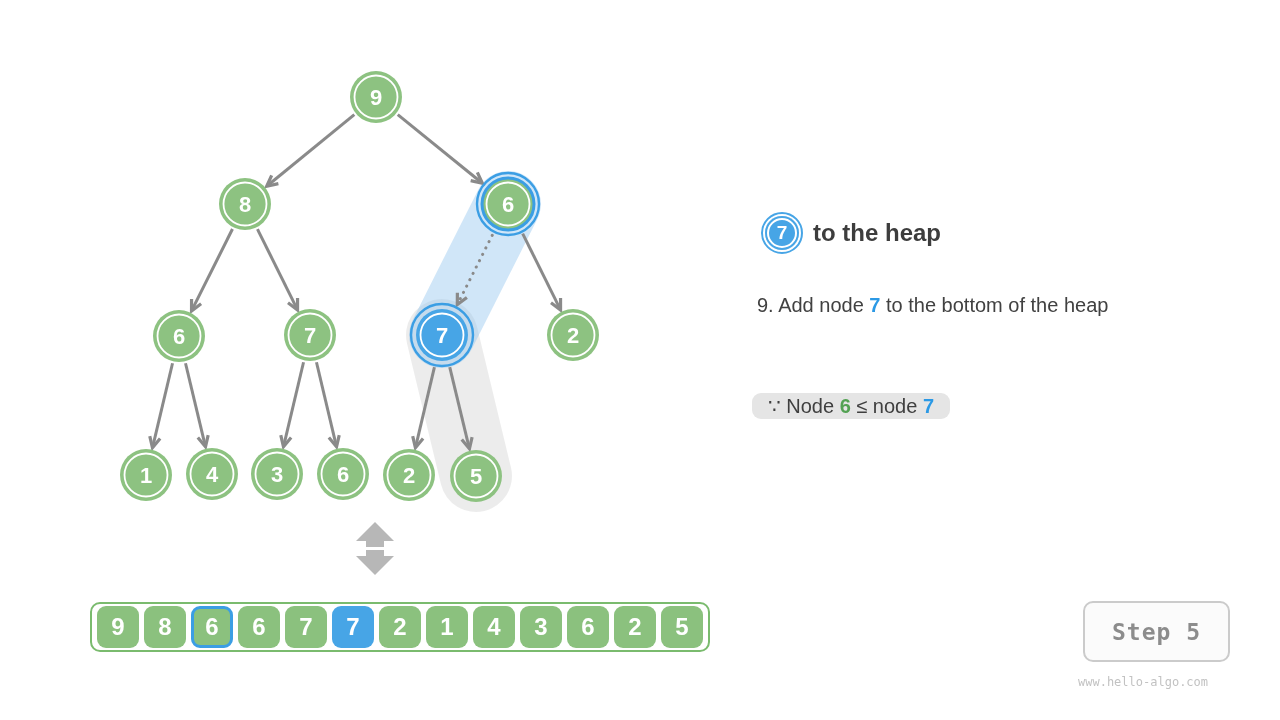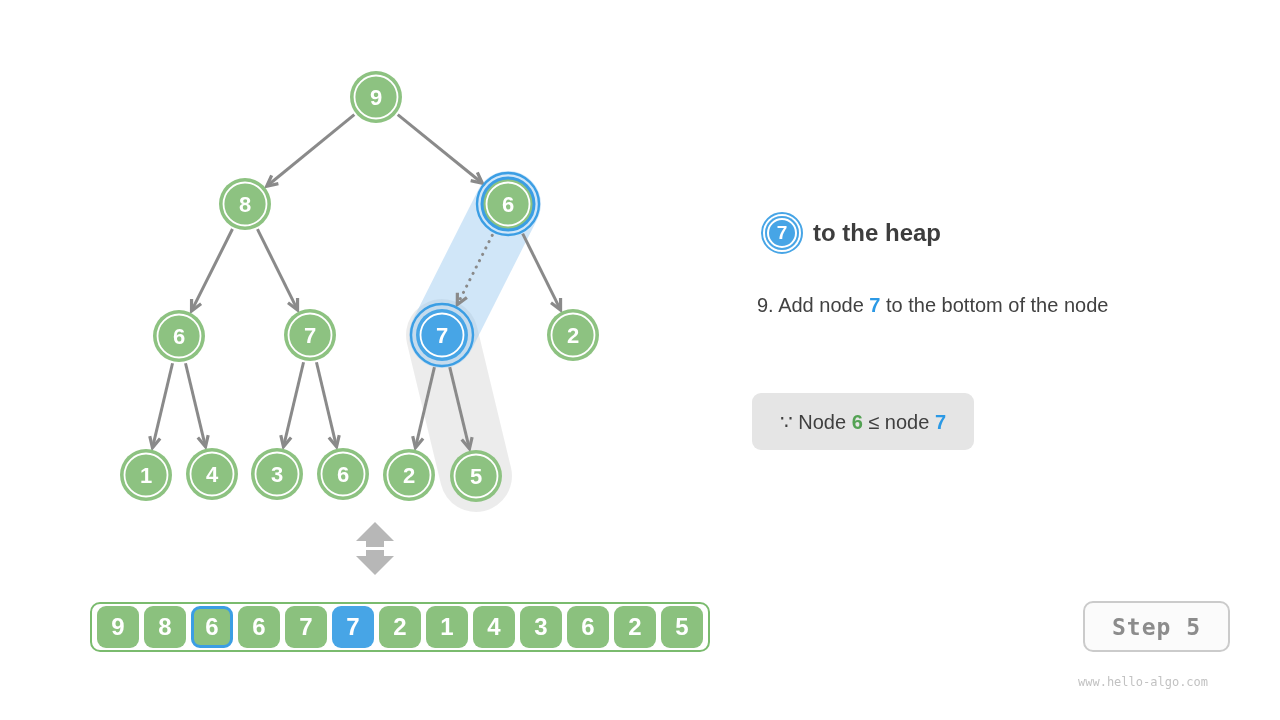--- a/index.html
+++ b/index.html
@@ -12,36 +12,36 @@
          font-size:24px;font-weight:bold;color:#3d3d3d;white-space:nowrap;}
   .badge{width:34px;height:34px;border-radius:50%;background:#47a5e6;
          box-shadow:inset 0 0 0 2px #47a5e6, inset 0 0 0 4px #fff;
          outline:2px solid #47a5e6;outline-offset:2px;
          color:#fff;font-size:19px;font-weight:bold;
          display:flex;align-items:center;justify-content:center;margin:0 14px;}
   .steps{position:absolute;left:757px;top:294px;font-size:20px;color:#414141;}
   .step-row{height:22px;line-height:22px;margin-bottom:30px;white-space:nowrap;}
   .seg-blue{color:#2b99e5;font-weight:bold;}
   .seg-green{color:#53a253;font-weight:bold;}
-  .note{position:absolute;left:752px;top:393px;height:57px;background:#e5e5e5;border-radius:9px;
-        padding:0 28px;display:inline-flex;align-items:center;font-size:20px;color:#3f3f3f;
+  .note{position:absolute;left:752px;top:393px;height:26px;background:#e5e5e5;border-radius:9px;
+        padding:0 16px;display:inline-flex;align-items:center;font-size:20px;color:#3f3f3f;
         white-space:nowrap;}
 
   
   .array{position:absolute;left:90px;top:602px;width:620px;height:50px;box-sizing:border-box;
          border:2px solid #7abb6e;border-radius:10px;background:#fff;
          display:flex;align-items:center;justify-content:center;gap:5px;}
   .cell{width:42px;height:42px;border-radius:9px;background:#8bc17e;color:#fff;
         font-size:24px;font-weight:bold;display:flex;align-items:center;justify-content:center;
         box-sizing:border-box;}
   .cell.blue-border{border:3px solid #3b9ee4;}
   .cell.blue-fill{background:#47a5e6;}
 
   
-  .step-btn{position:absolute;left:1083px;top:601px;width:147px;height:51px;box-sizing:border-box;
+  .step-btn{position:absolute;left:1083px;top:601px;width:147px;height:61px;box-sizing:border-box;
             border:2px solid #cbcbcb;border-radius:10px;background:#fbfbfb;color:#8c8c8c;
             font-family:"DejaVu Sans Mono",monospace;font-weight:bold;font-size:23px;
             letter-spacing:1px;display:flex;align-items:center;justify-content:center;}
   .watermark{position:absolute;left:1078px;top:675px;font-family:"DejaVu Sans Mono",monospace;
              font-size:12px;color:#c2c2c2;white-space:nowrap;}
 </style>
 </head>
 <body>
 
 <div class="stage">
@@ -145,21 +145,21 @@
     </svg>
 
   <div class="title">
     <span class="badge">
       <span>7</span>
     </span>
     <span>to the heap</span>
   </div>
 
   <div class="steps" id="steps">
-      <div class="step-row"><span>9. Add node </span><span class="seg-blue">7</span><span> to the bottom of the node</span></div>
+      <div class="step-row"><span>9. Add node </span><span class="seg-blue">7</span><span> to the bottom of the heap</span></div>
     </div>
 
   <div class="note" id="note">
       <div><span>∵ Node </span><span class="seg-green">6</span><span> ≤ node </span><span class="seg-blue">7</span></div>
     </div>
 
   <div class="array" id="array">
       <div class="cell">9</div>
       <div class="cell">8</div>
       <div class="cell blue-border">6</div>

